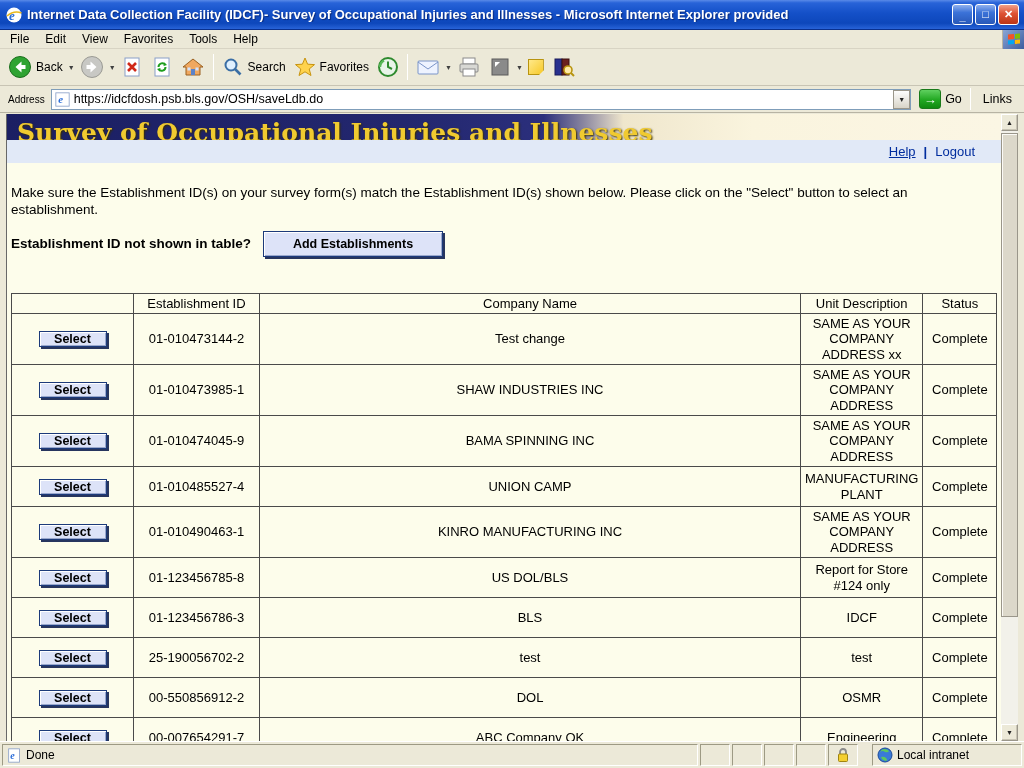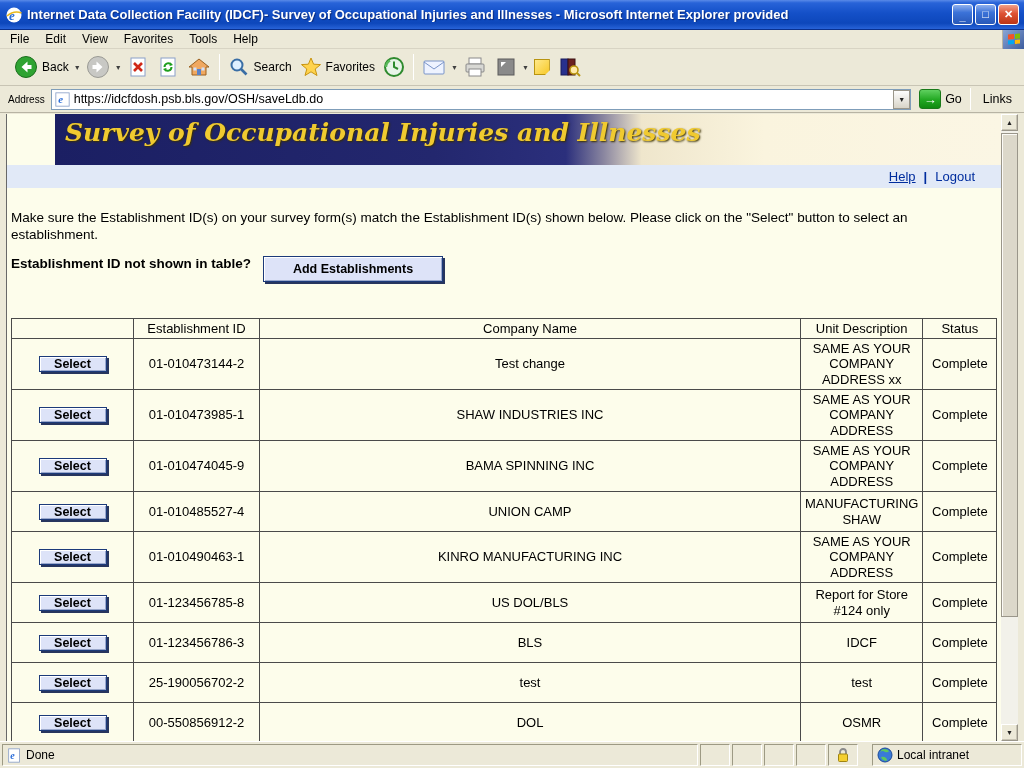--- a/index.html
+++ b/index.html
@@ -24,21 +24,21 @@
   .menubar { height:19px; display:flex; align-items:center; background:#ece9d8; border-bottom:1px solid #d8d4c4; padding-left:2px; }
   .menu-item { font-size:12px; padding:18px 8px; color:#000; }
   .menubar .spacer { flex:1; }
   .win-logo { width:22px; height:19px; background:linear-gradient(135deg,#8aa6d6 0%,#3c5c9e 100%);
     border-left:1px solid #b8b4a4; display:flex; align-items:center; justify-content:center; }
   .win-flag { width:12px; height:10px; display:grid; grid-template-columns:1fr 1fr; grid-template-rows:1fr 1fr; gap:1px; transform:skewY(-4deg); }
   .win-flag i { display:block; }
   .wf1{background:#f35325;} .wf2{background:#81bc06;} .wf3{background:#05a6f0;} .wf4{background:#ffba08;}
 
   
-  .toolbar { height:37px; display:flex; align-items:center; background:#ece9d8; padding:0 10px; border-bottom:1px solid #c8c4b4; }
+  .toolbar { height:37px; display:flex; align-items:center; background:#ece9d8; padding:0 4px; border-bottom:1px solid #c8c4b4; }
   .tb-btn { display:flex; align-items:center; gap:4px; padding:2px 4px; font-size:12px; color:#000; border-radius:3px; }
   .tb-sep { width:1px; height:26px; background:#c0bcac; margin:0 4px; border-right:1px solid #fff; }
   .dd-arrow { font-size:7px; color:#404040; padding:0 1px; }
   .icon-svg { display:block; }
 
   
   .addressbar { height:27px; display:flex; align-items:center; background:#ece9d8; padding:0 4px; border-bottom:1px solid #b8b4a4; }
   .addr-label { font-size:10px; padding:0 6px 0 4px; color:#000; }
   .addr-input { flex:1; height:21px; background:#fff; border:1px solid #7f9db9; display:flex; align-items:center; padding-left:3px; }
   .addr-input .url { font-size:12.5px; color:#000; margin-left:4px; flex:1; white-space:nowrap; overflow:hidden; }
@@ -48,32 +48,32 @@
   .go-square { width:22px; height:20px; border-radius:3px; border:1px solid #1a7a1a;
     background:linear-gradient(180deg,#5fd05f 0%,#22a822 55%,#108a10 100%);
     color:#fff; font-weight:bold; display:flex; align-items:center; justify-content:center; font-size:13px; }
   .links-sep { width:1px; height:22px; background:#c0bcac; border-right:1px solid #fff; margin:0 4px; }
   .links-label { font-size:12.5px; padding:0 8px; }
 
   
   .viewport { position:absolute; top:114px; left:0; right:0; height:627px; display:flex; background:#ece9d8; padding-left:6px; padding-right:6px; }
   .page { flex:1; background:#fdfdeb; border-left:1px solid #686868; overflow:hidden; position:relative; }
 
-  .banner { height:51px; line-height:38px; white-space:nowrap; overflow:hidden;
+  .banner { height:26px; line-height:38px; white-space:nowrap; overflow:hidden;
     background:linear-gradient(90deg,#1b1f63 0%,#23276e 40%,#2b2f7c 54%,#8a86a0 58%,#efe6cc 62%,#faf4de 75%,#fbf6e4 100%);
-    font-family:"DejaVu Serif", serif; font-style:italic; font-weight:bold; font-size:25px;
-    color:#f0ca30; padding-left:10px; text-shadow:1px 1px 2px #3a3000;margin-left:48px; }
+    font-family:"DejaVu Serif", serif; font-weight:bold; font-size:25px;
+    color:#f0ca30; padding-left:10px; text-shadow:1px 1px 2px #3a3000; }
   .helpbar { height:23px; background:#e1e9f7; display:flex; align-items:center; justify-content:flex-end;
     padding-right:26px; font-size:13px; gap:8px; }
   .helpbar a { color:#002d9e; text-decoration:none; }
   .helpbar .link-help { text-decoration:underline; }
   .helpbar .pipe { color:#002d9e; font-weight:bold; }
 
   .instructions { margin:22px 8px 0 4px; font-size:13.5px; color:#000; max-width:960px; line-height:1.25; }
-  .add-row { margin:12px 0 0 4px; display:flex; }
+  .add-row { margin:12px 0 0 4px; display:flex; align-items:center; }
   .add-prompt { font-size:13.5px; font-weight:bold; }
   .xp-button { font-family:"Liberation Sans", sans-serif; font-weight:bold; font-size:12.5px; color:#000;
     background:#dde3f8; border:1px solid #1c3a7a; cursor:pointer;
     box-shadow:inset 1px 1px 0 #ffffff, inset -1px -1px 0 #9aa8cc, 2px 2px 0 #27355e; }
   .add-button { width:180px; height:26px; margin-left:12px; }
 
   table.est-table { border-collapse:collapse; table-layout:fixed; margin:36px 0 0 4px; font-size:13px; background:transparent; }
   .est-table col.c-sel{width:122px;} .est-table col.c-id{width:126px;} .est-table col.c-name{width:541px;}
   .est-table col.c-unit{width:116px;} .est-table col.c-status{width:74px;}
   .est-table th, .est-table td { border:1px solid #4a4a4a; text-align:center; vertical-align:middle;
@@ -317,21 +317,21 @@
               <td><button type="button" class="xp-button select-button">Select</button></td>
               <td>01-010474045-9</td>
               <td>BAMA SPINNING INC</td>
               <td>SAME AS YOUR COMPANY ADDRESS</td>
               <td>Complete</td>
             </tr>
             <tr>
               <td><button type="button" class="xp-button select-button">Select</button></td>
               <td>01-010485527-4</td>
               <td>UNION CAMP</td>
-              <td>MANUFACTURING SHAW</td>
+              <td>MANUFACTURING PLANT</td>
               <td>Complete</td>
             </tr>
             <tr>
               <td><button type="button" class="xp-button select-button">Select</button></td>
               <td>01-010490463-1</td>
               <td>KINRO MANUFACTURING INC</td>
               <td>SAME AS YOUR COMPANY ADDRESS</td>
               <td>Complete</td>
             </tr>
             <tr>

